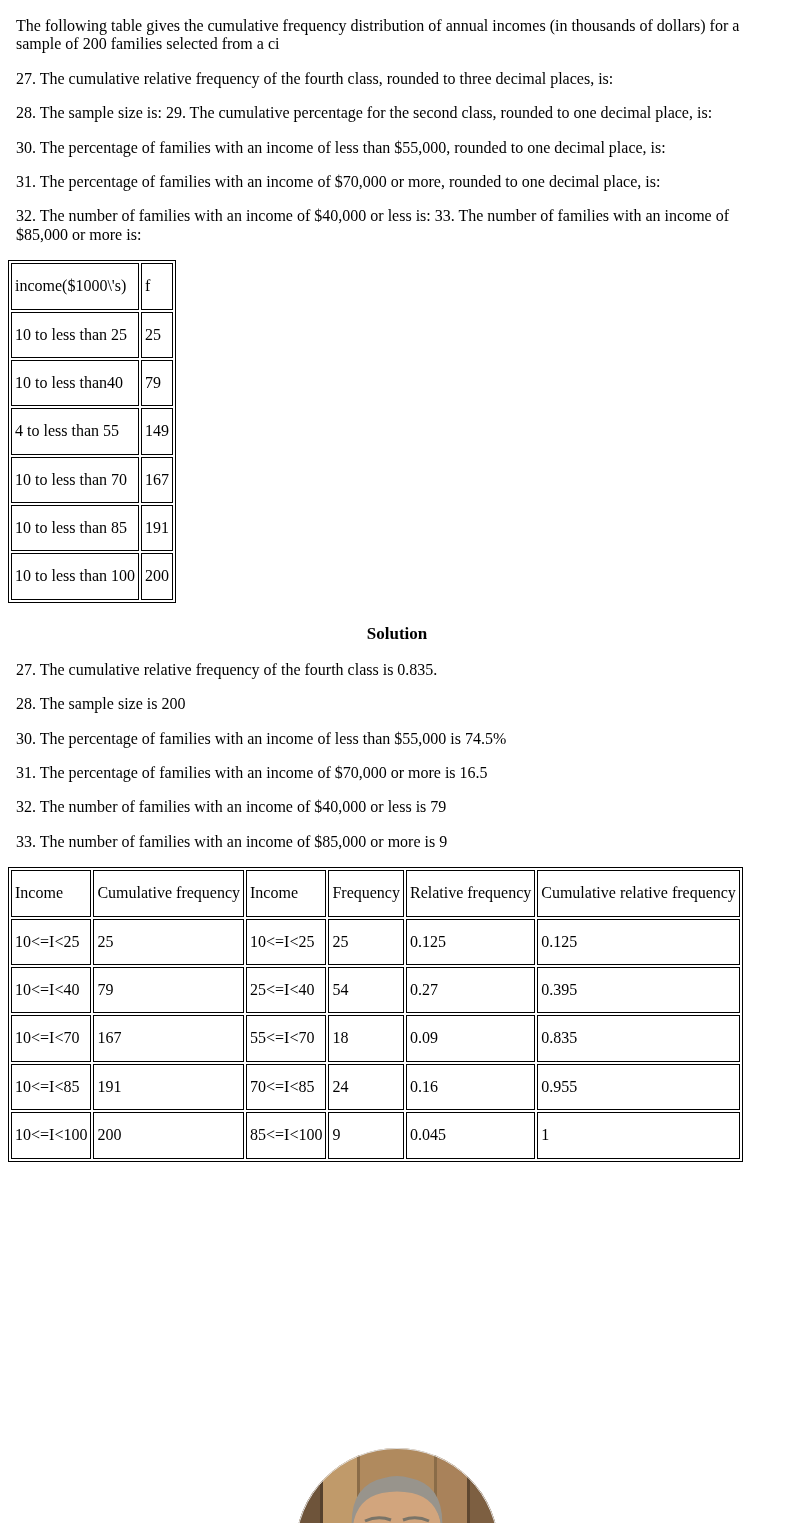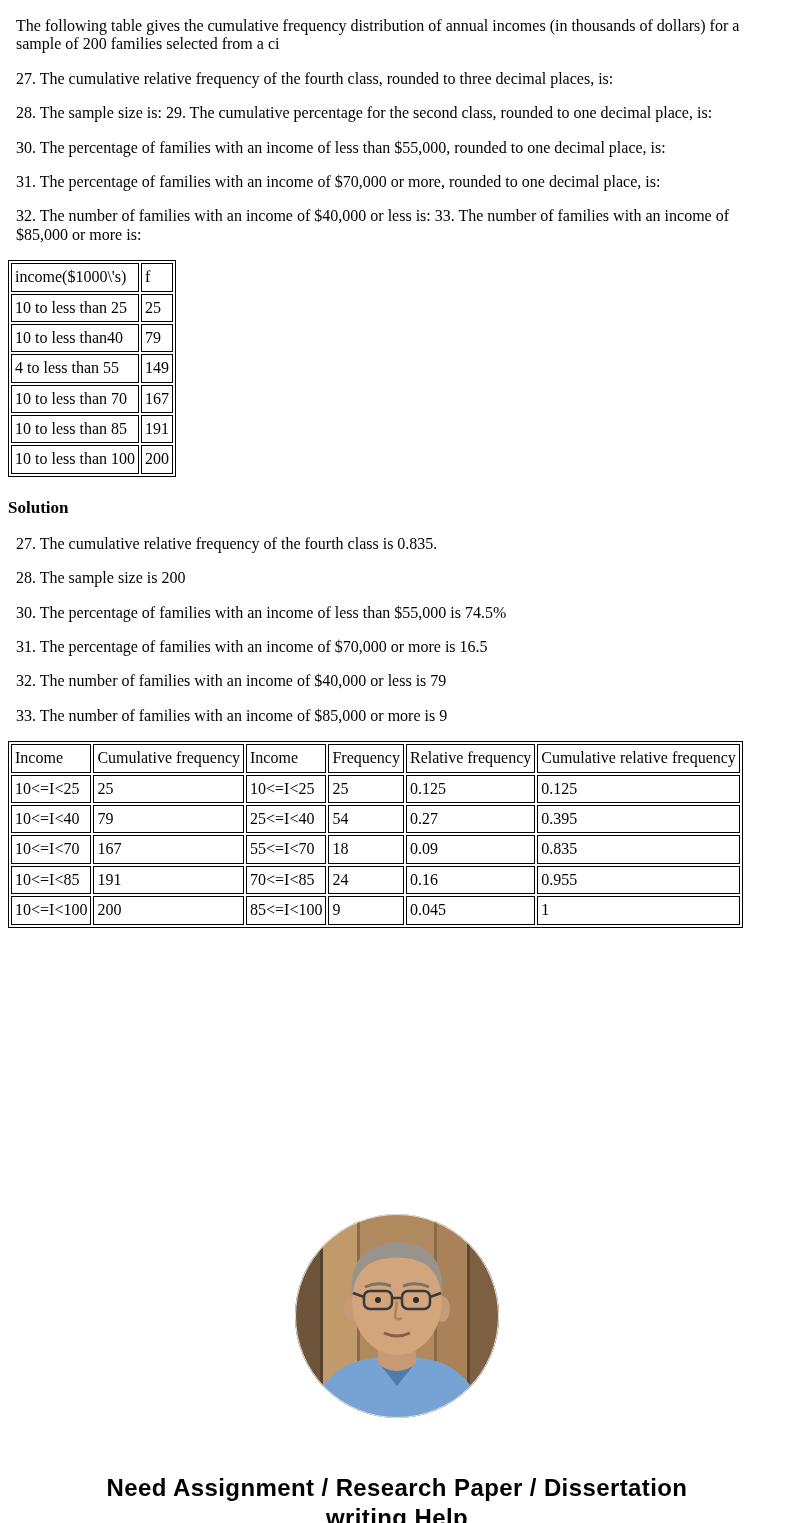--- a/index.html
+++ b/index.html
@@ -13,30 +13,31 @@
     box-sizing: border-box;
     width: 794px;
     min-height: 1523px;
     padding: 1px 8px 20px 8px;
   }
   p { margin: 16px 8px; line-height: 1.15; }
   .solution-heading {
     font-weight: bold;
     font-size: 17px;
     margin: 21px 0 17px 0;
+    text-align: center;
   }
   table {
     border-collapse: separate;
     border-spacing: 2px;
     border: 1px solid #000000;
     margin: 16px 0;
   }
   td {
     border: 1px solid #000000;
-    padding: 4px 3px;
+    padding: 13px 3px;
     line-height: 1.15;
     white-space: nowrap;
     text-align: left;
     vertical-align: middle;
   }
   .avatar-wrap {
     margin-top: 285px;
     text-align: center;
   }
   .footer {

